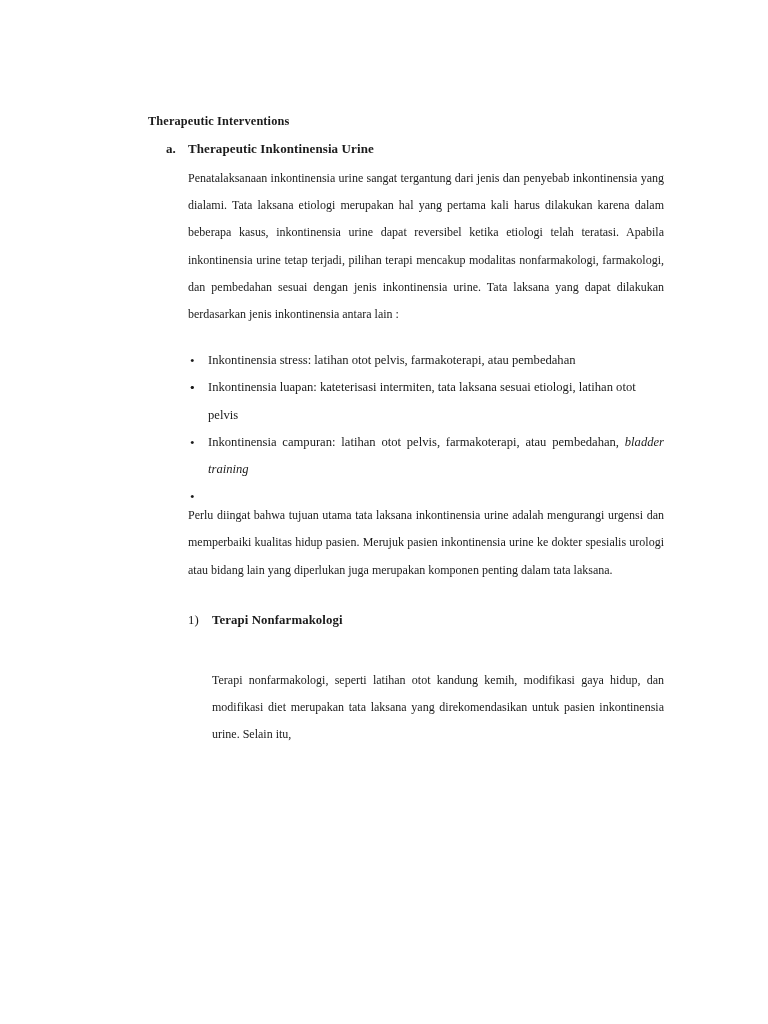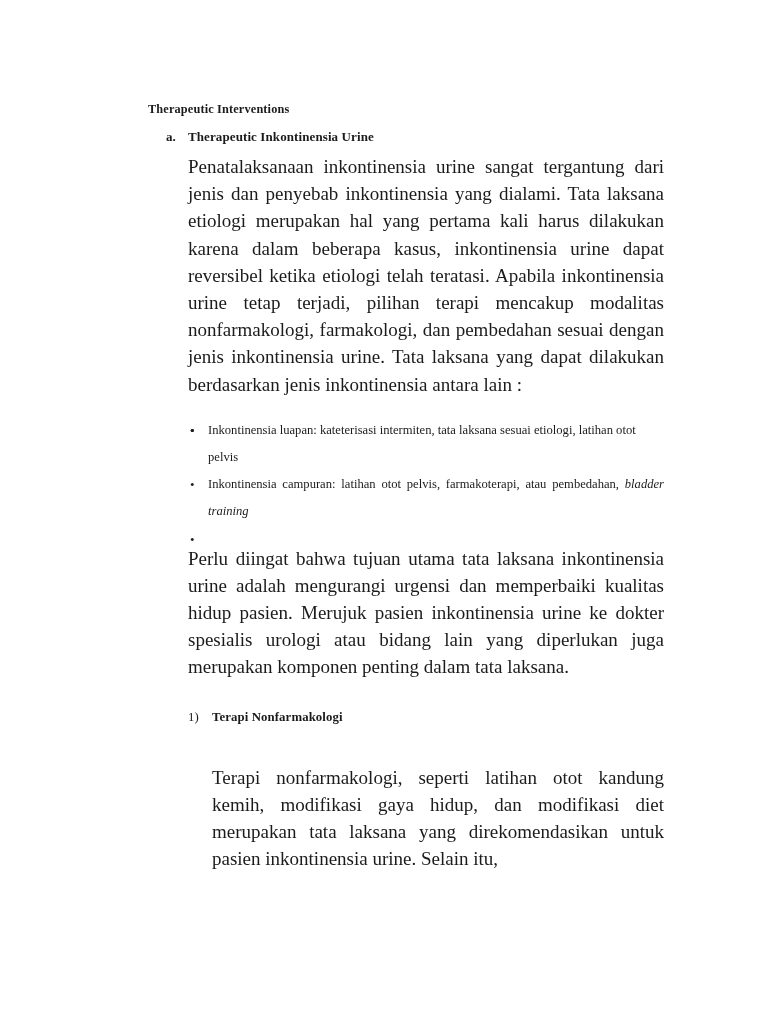--- a/index.html
+++ b/index.html
@@ -15,21 +15,21 @@
     overflow: hidden;
     font-family: "Liberation Serif", "DejaVu Serif", serif;
     color: #1b1b1b;
     -webkit-font-smoothing: antialiased;
   }
 
   
   .content {
     position: absolute;
     left: 148px;
-    top: 100px;
+    top: 112px;
     width: 516px;
   }
 
   
   .h-main {
     font-size: 12.3px;
     font-weight: bold;
     line-height: 18px;
     margin: 0 0 9px 0;
     letter-spacing: 0.15px;
@@ -62,21 +62,21 @@
   }
   .h-num .h-text {
     flex: 1 1 auto;
     font-weight: bold;
     letter-spacing: 0.1px;
   }
 
   
   p.body {
     margin: 0;
-    font-size: 19px;
+    font-size: 12px;
     line-height: 27.2px;
     text-align: justify;
     text-justify: inter-word;
   }
   p.indent1 { margin-left: 40px; width: 476px; }
   p.indent2 { margin-left: 64px; width: 452px; margin-top: 24px; }
 
   
   ul.bullets {
     list-style: none;
@@ -120,20 +120,21 @@
       <span class="h-text">Therapeutic Inkontinensia Urine</span>
     </div>
 
     <p class="body indent1">Penatalaksanaan inkontinensia urine sangat tergantung dari jenis dan penyebab inkontinensia yang dialami. Tata laksana etiologi merupakan hal yang pertama kali harus dilakukan karena dalam beberapa kasus, inkontinensia urine dapat reversibel ketika etiologi telah teratasi. Apabila inkontinensia urine tetap terjadi, pilihan terapi mencakup modalitas nonfarmakologi, farmakologi, dan pembedahan sesuai dengan jenis inkontinensia urine. Tata laksana yang dapat dilakukan berdasarkan jenis inkontinensia antara lain :</p>
 
     <div class="gap-md"></div>
 
     <ul class="bullets">
       <li>
         <span class="bullet-dot">•</span>
+        <span>Inkontinensia stress: latihan otot pelvis, farmakoterapi, atau pembedahan</span>
       </li>
       <li>
         <span class="bullet-dot">•</span>
       </li>
       <li>
         <span class="bullet-dot">•</span>
         <span>Inkontinensia luapan: kateterisasi intermiten, tata laksana sesuai etiologi, latihan otot pelvis</span>
       </li>
       <li class="justify">
         <span class="bullet-dot">•</span>

